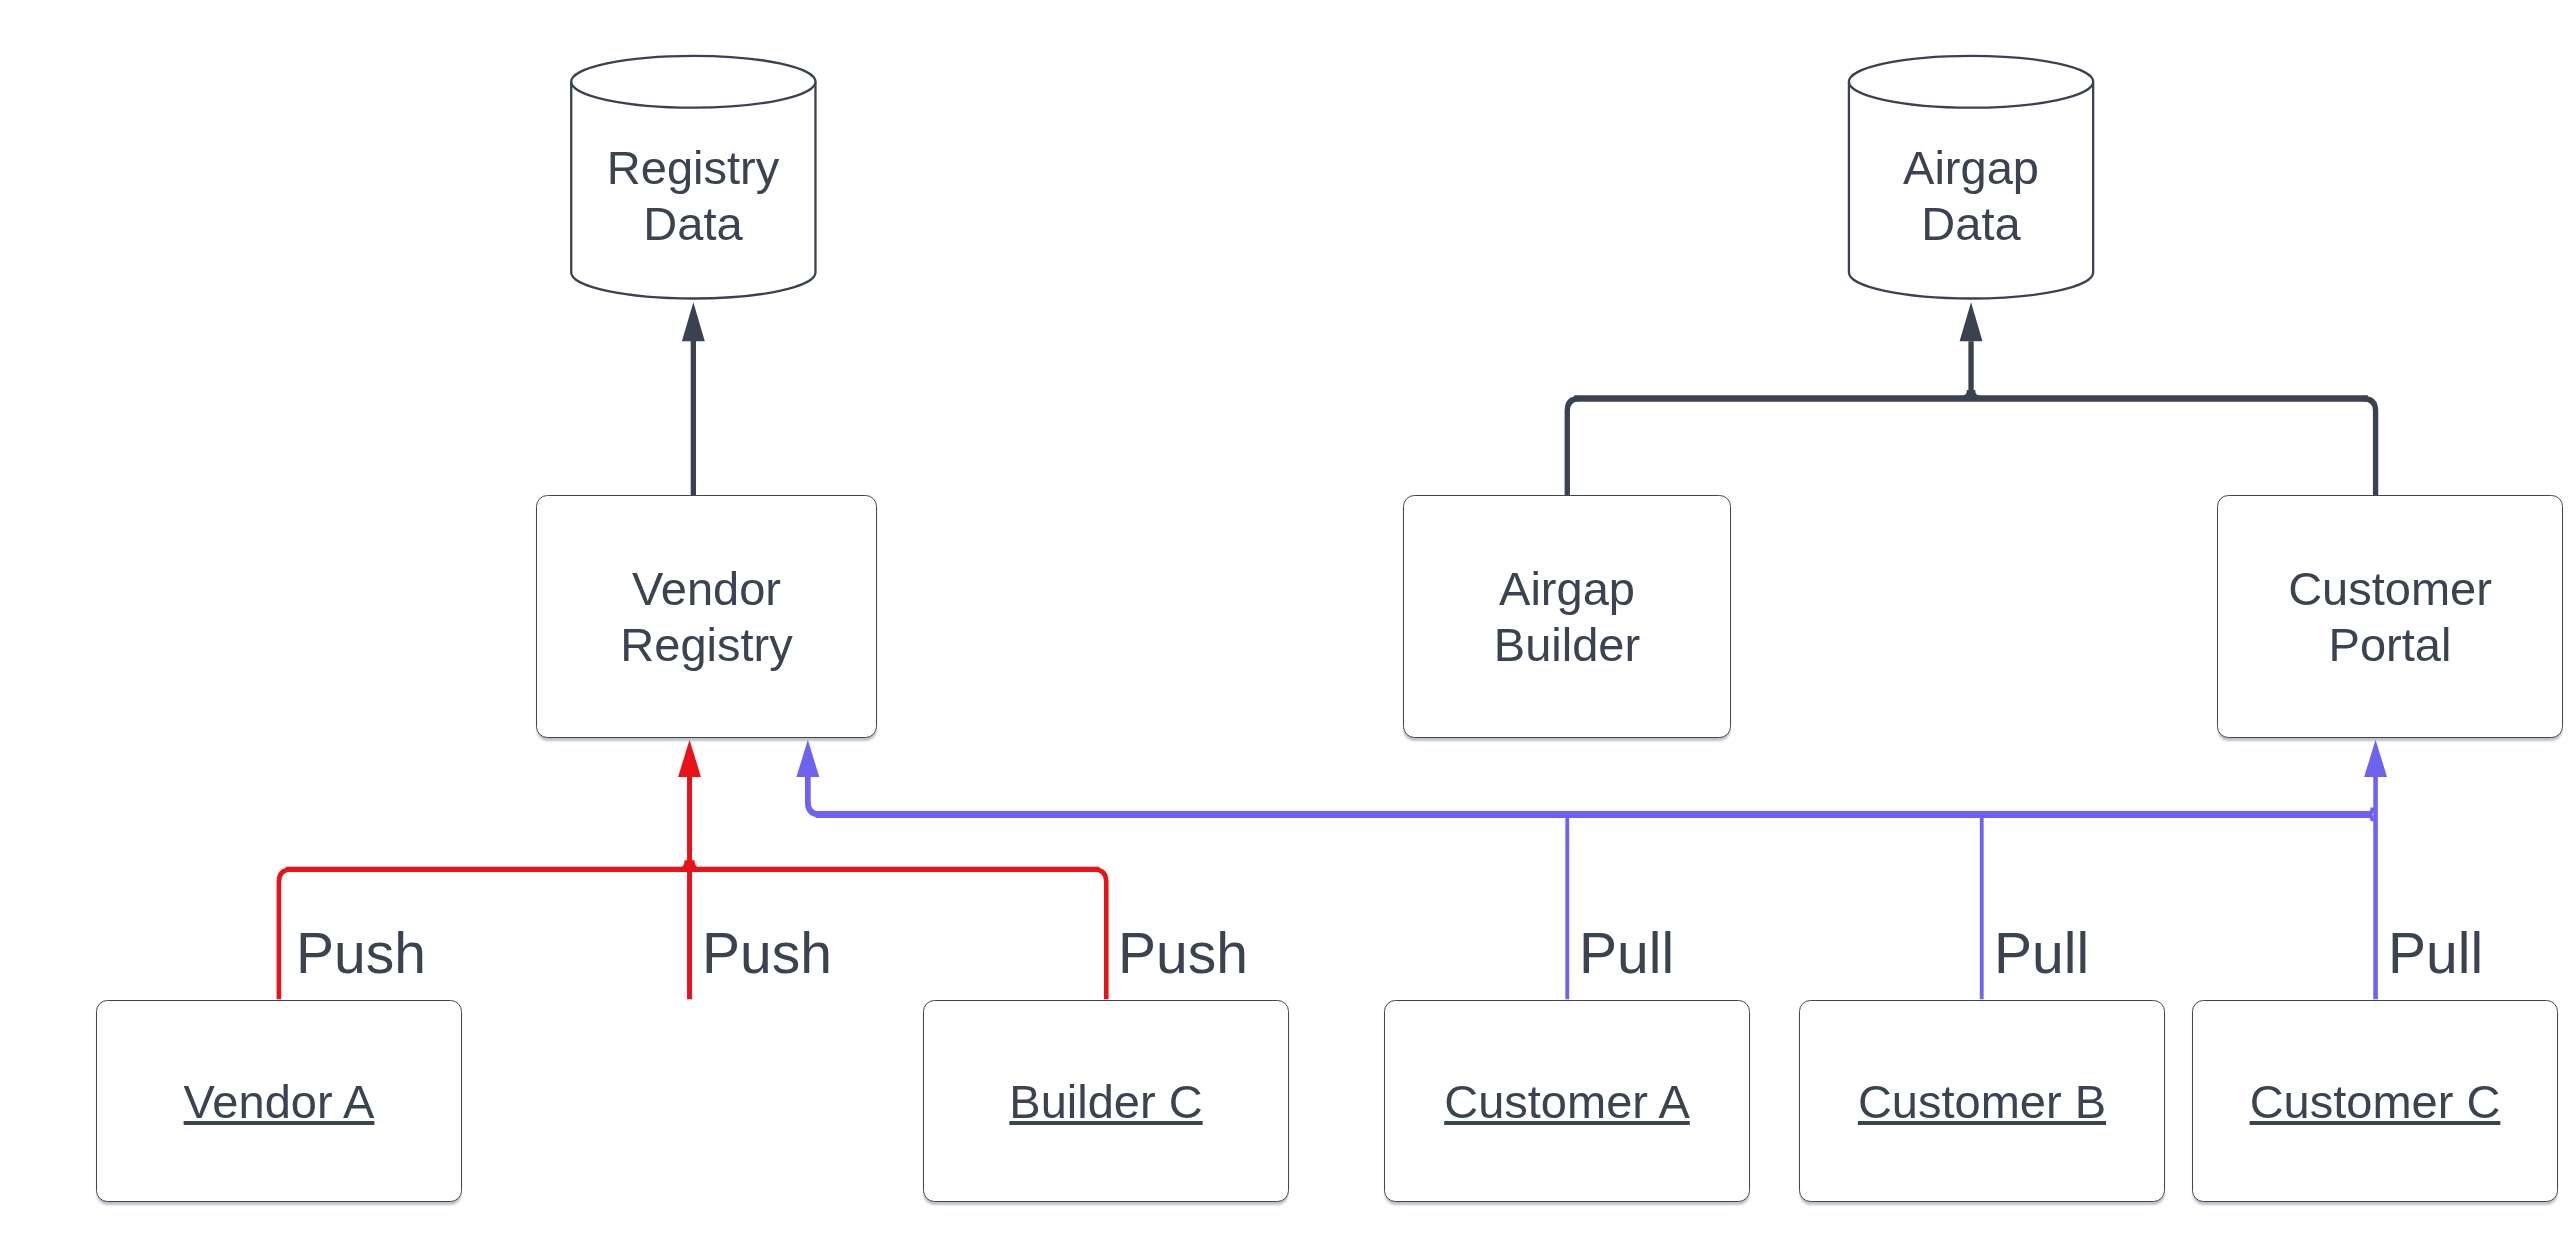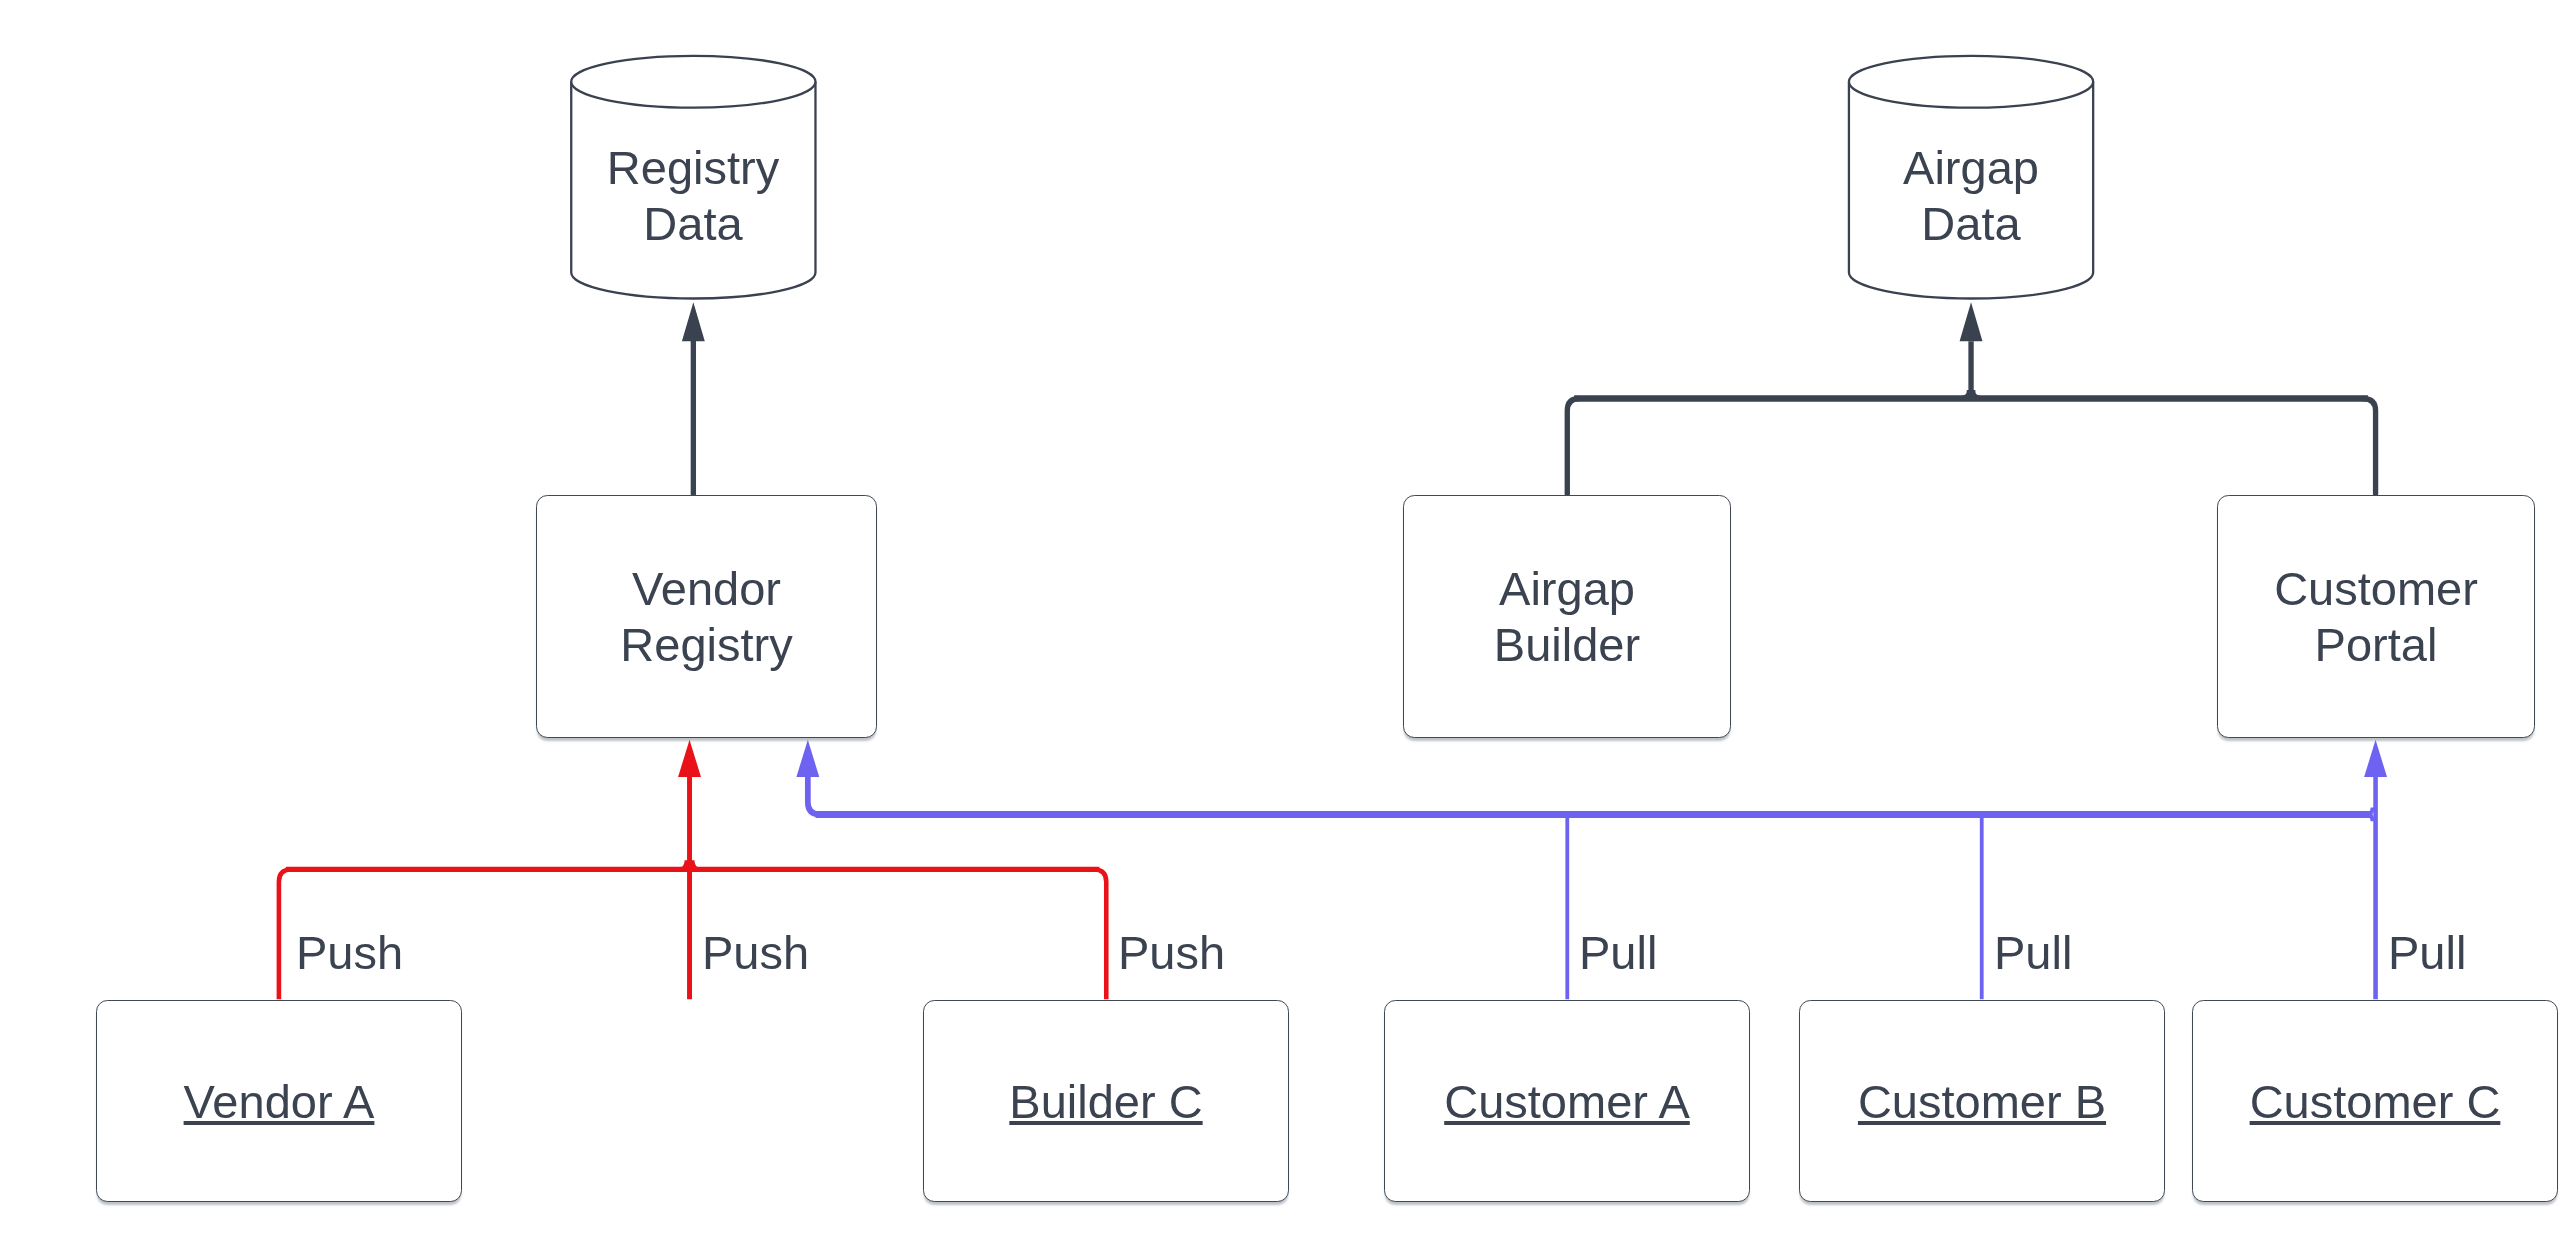--- a/index.html
+++ b/index.html
@@ -36,21 +36,21 @@
     width:244px;
     text-align:center;
     color:var(--node-text,#3b4351);
     font-size:47px;
   }
   .cyl-label span{display:block;line-height:56px;}
   .edge-label{
     position:absolute;
     top:926px;
     color:var(--node-text,#3b4351);
-    font-size:47px;
+    font-size:57px;
     line-height:54px;
     white-space:nowrap;
   }
 </style>
 </head>
 <body>
 
 <div class="stage">
 
   <svg class="wires" viewBox="0 0 3375 1648" xmlns="http://www.w3.org/2000/svg">
@@ -106,21 +106,21 @@
       <span>Vendor</span>
       <span>Registry</span>
     </div>
   </div>
   <div class="node mid" style="left:1363px;width:328px">
     <div class="nlines">
       <span>Airgap</span>
       <span>Builder</span>
     </div>
   </div>
-  <div class="node mid" style="left:2177px;width:318px">
+  <div class="node mid" style="left:2177px;width:346px">
     <div class="nlines">
       <span>Customer</span>
       <span>Portal</span>
     </div>
   </div>
 
   <div class="node bottom" style="left:56px;width:366px">
     <span>Vendor A</span>
   </div>
   <div class="node bottom" style="left:883px;width:366px">

